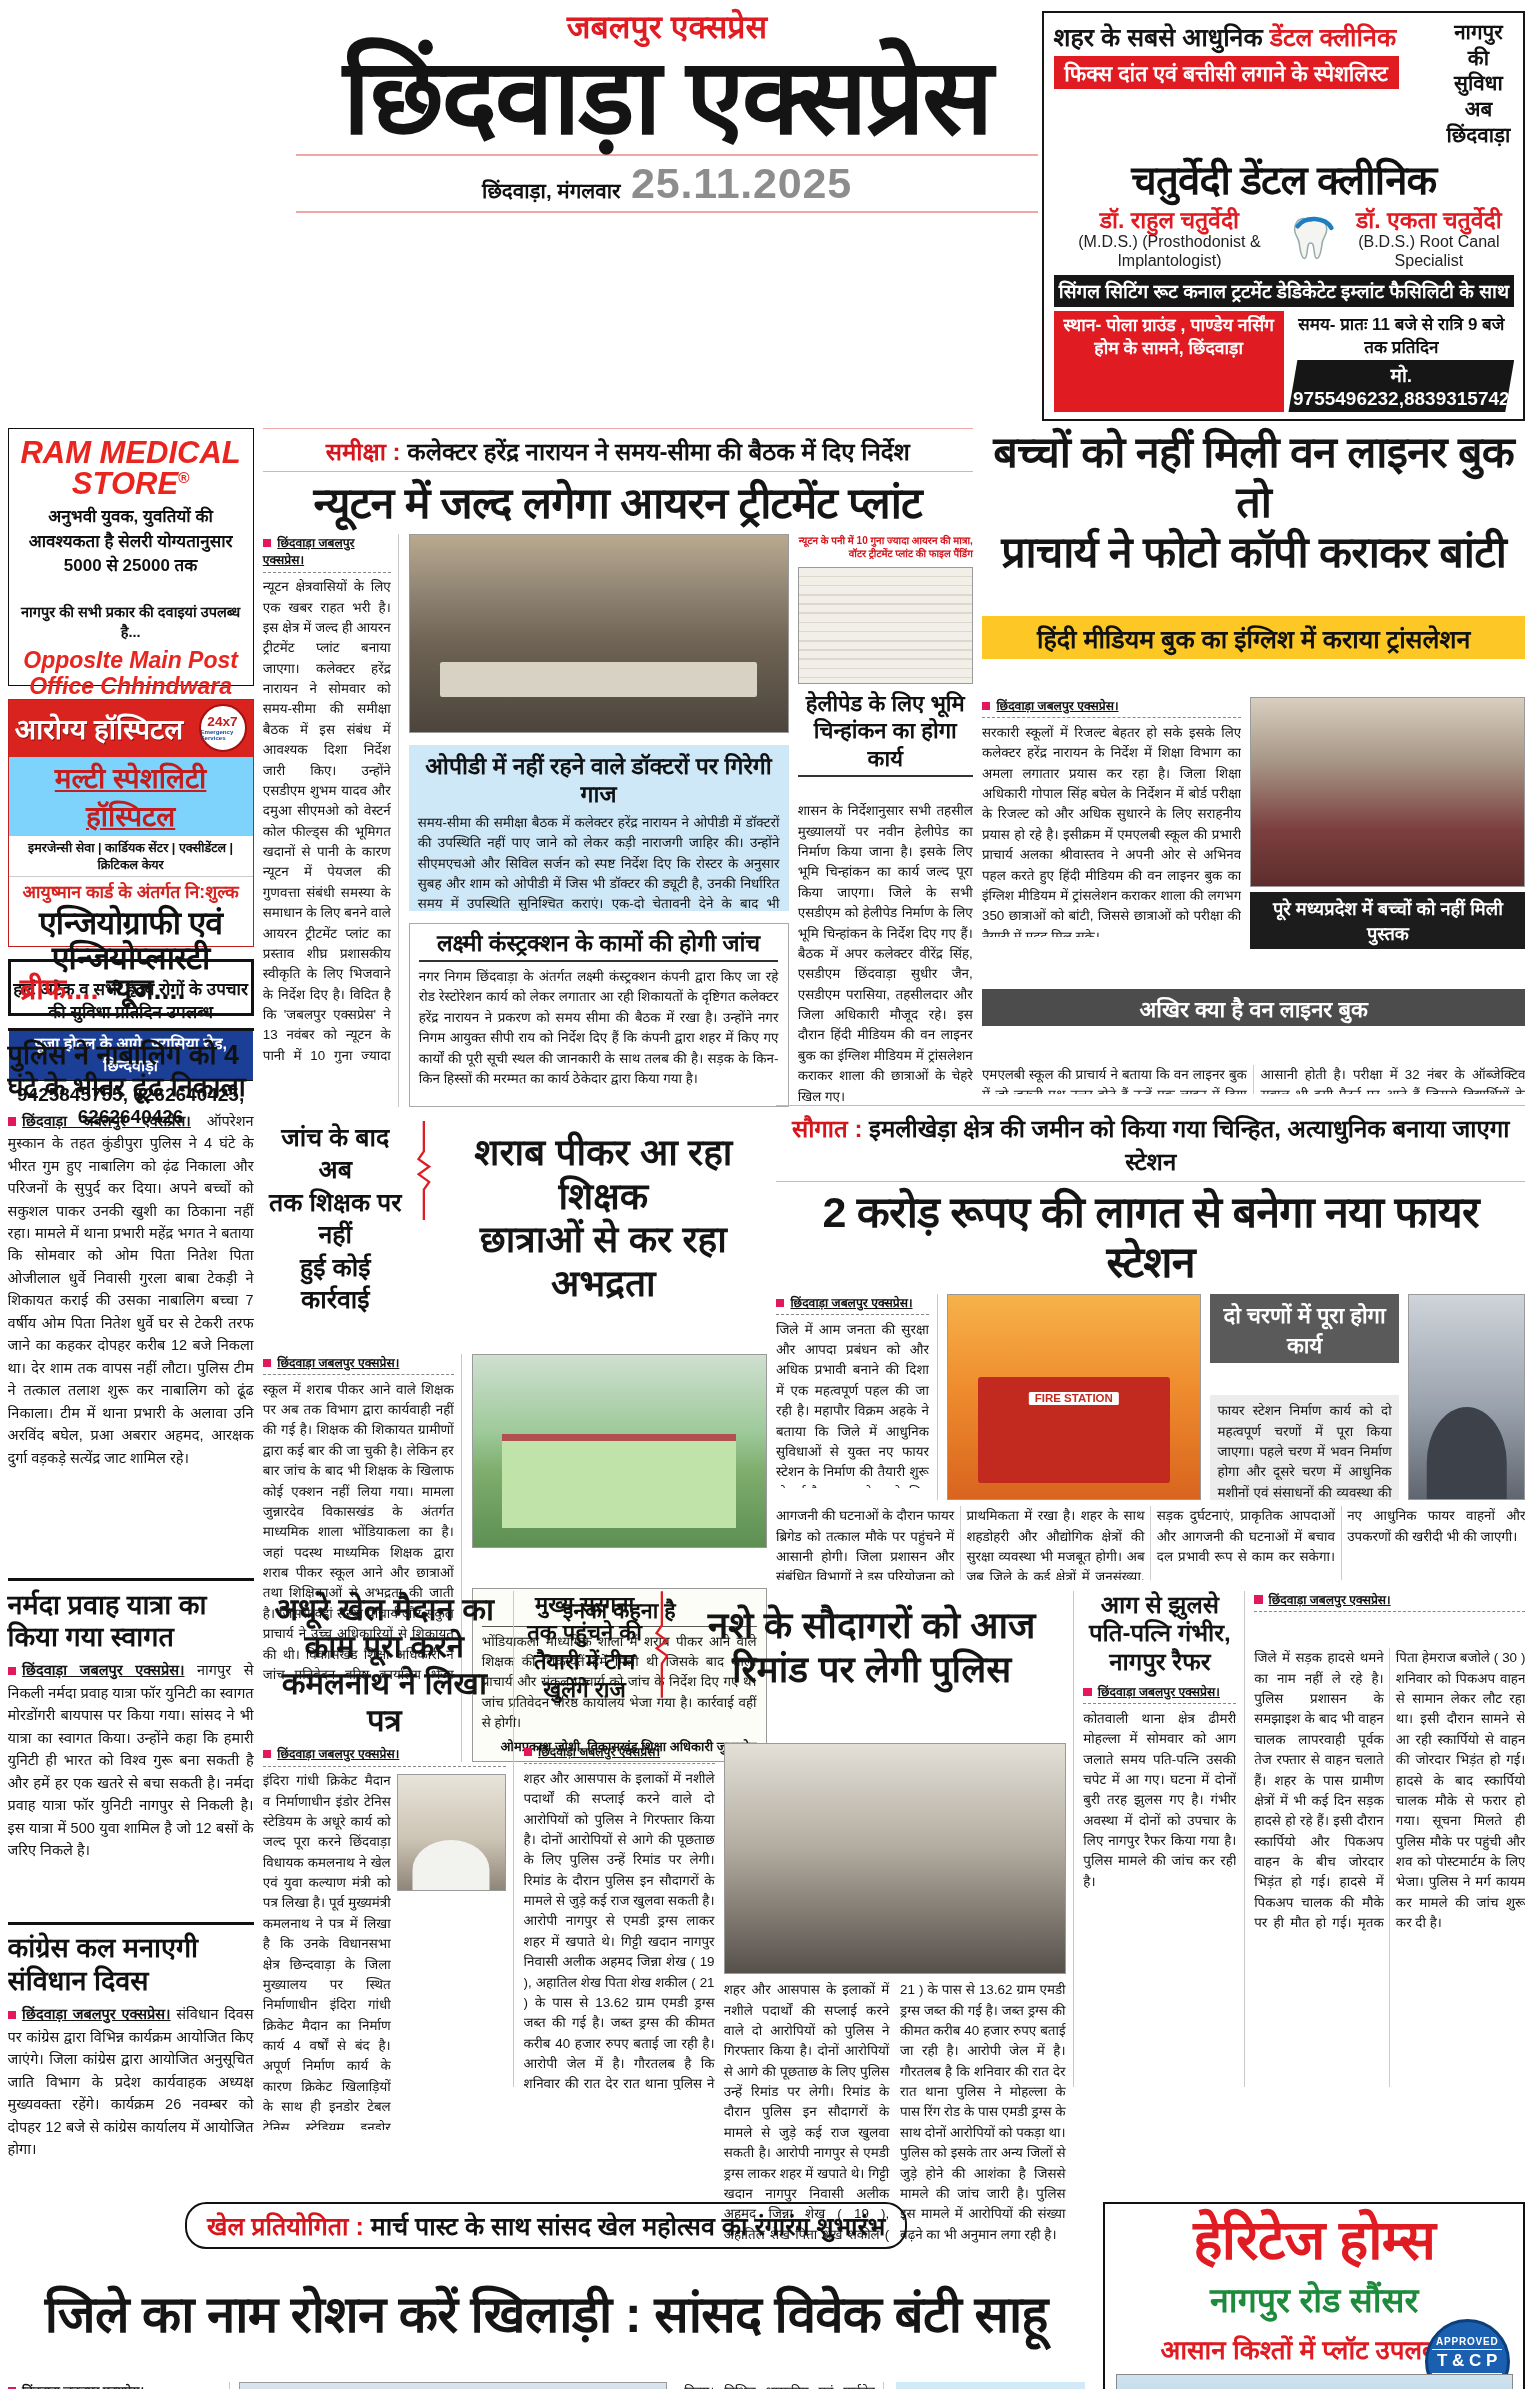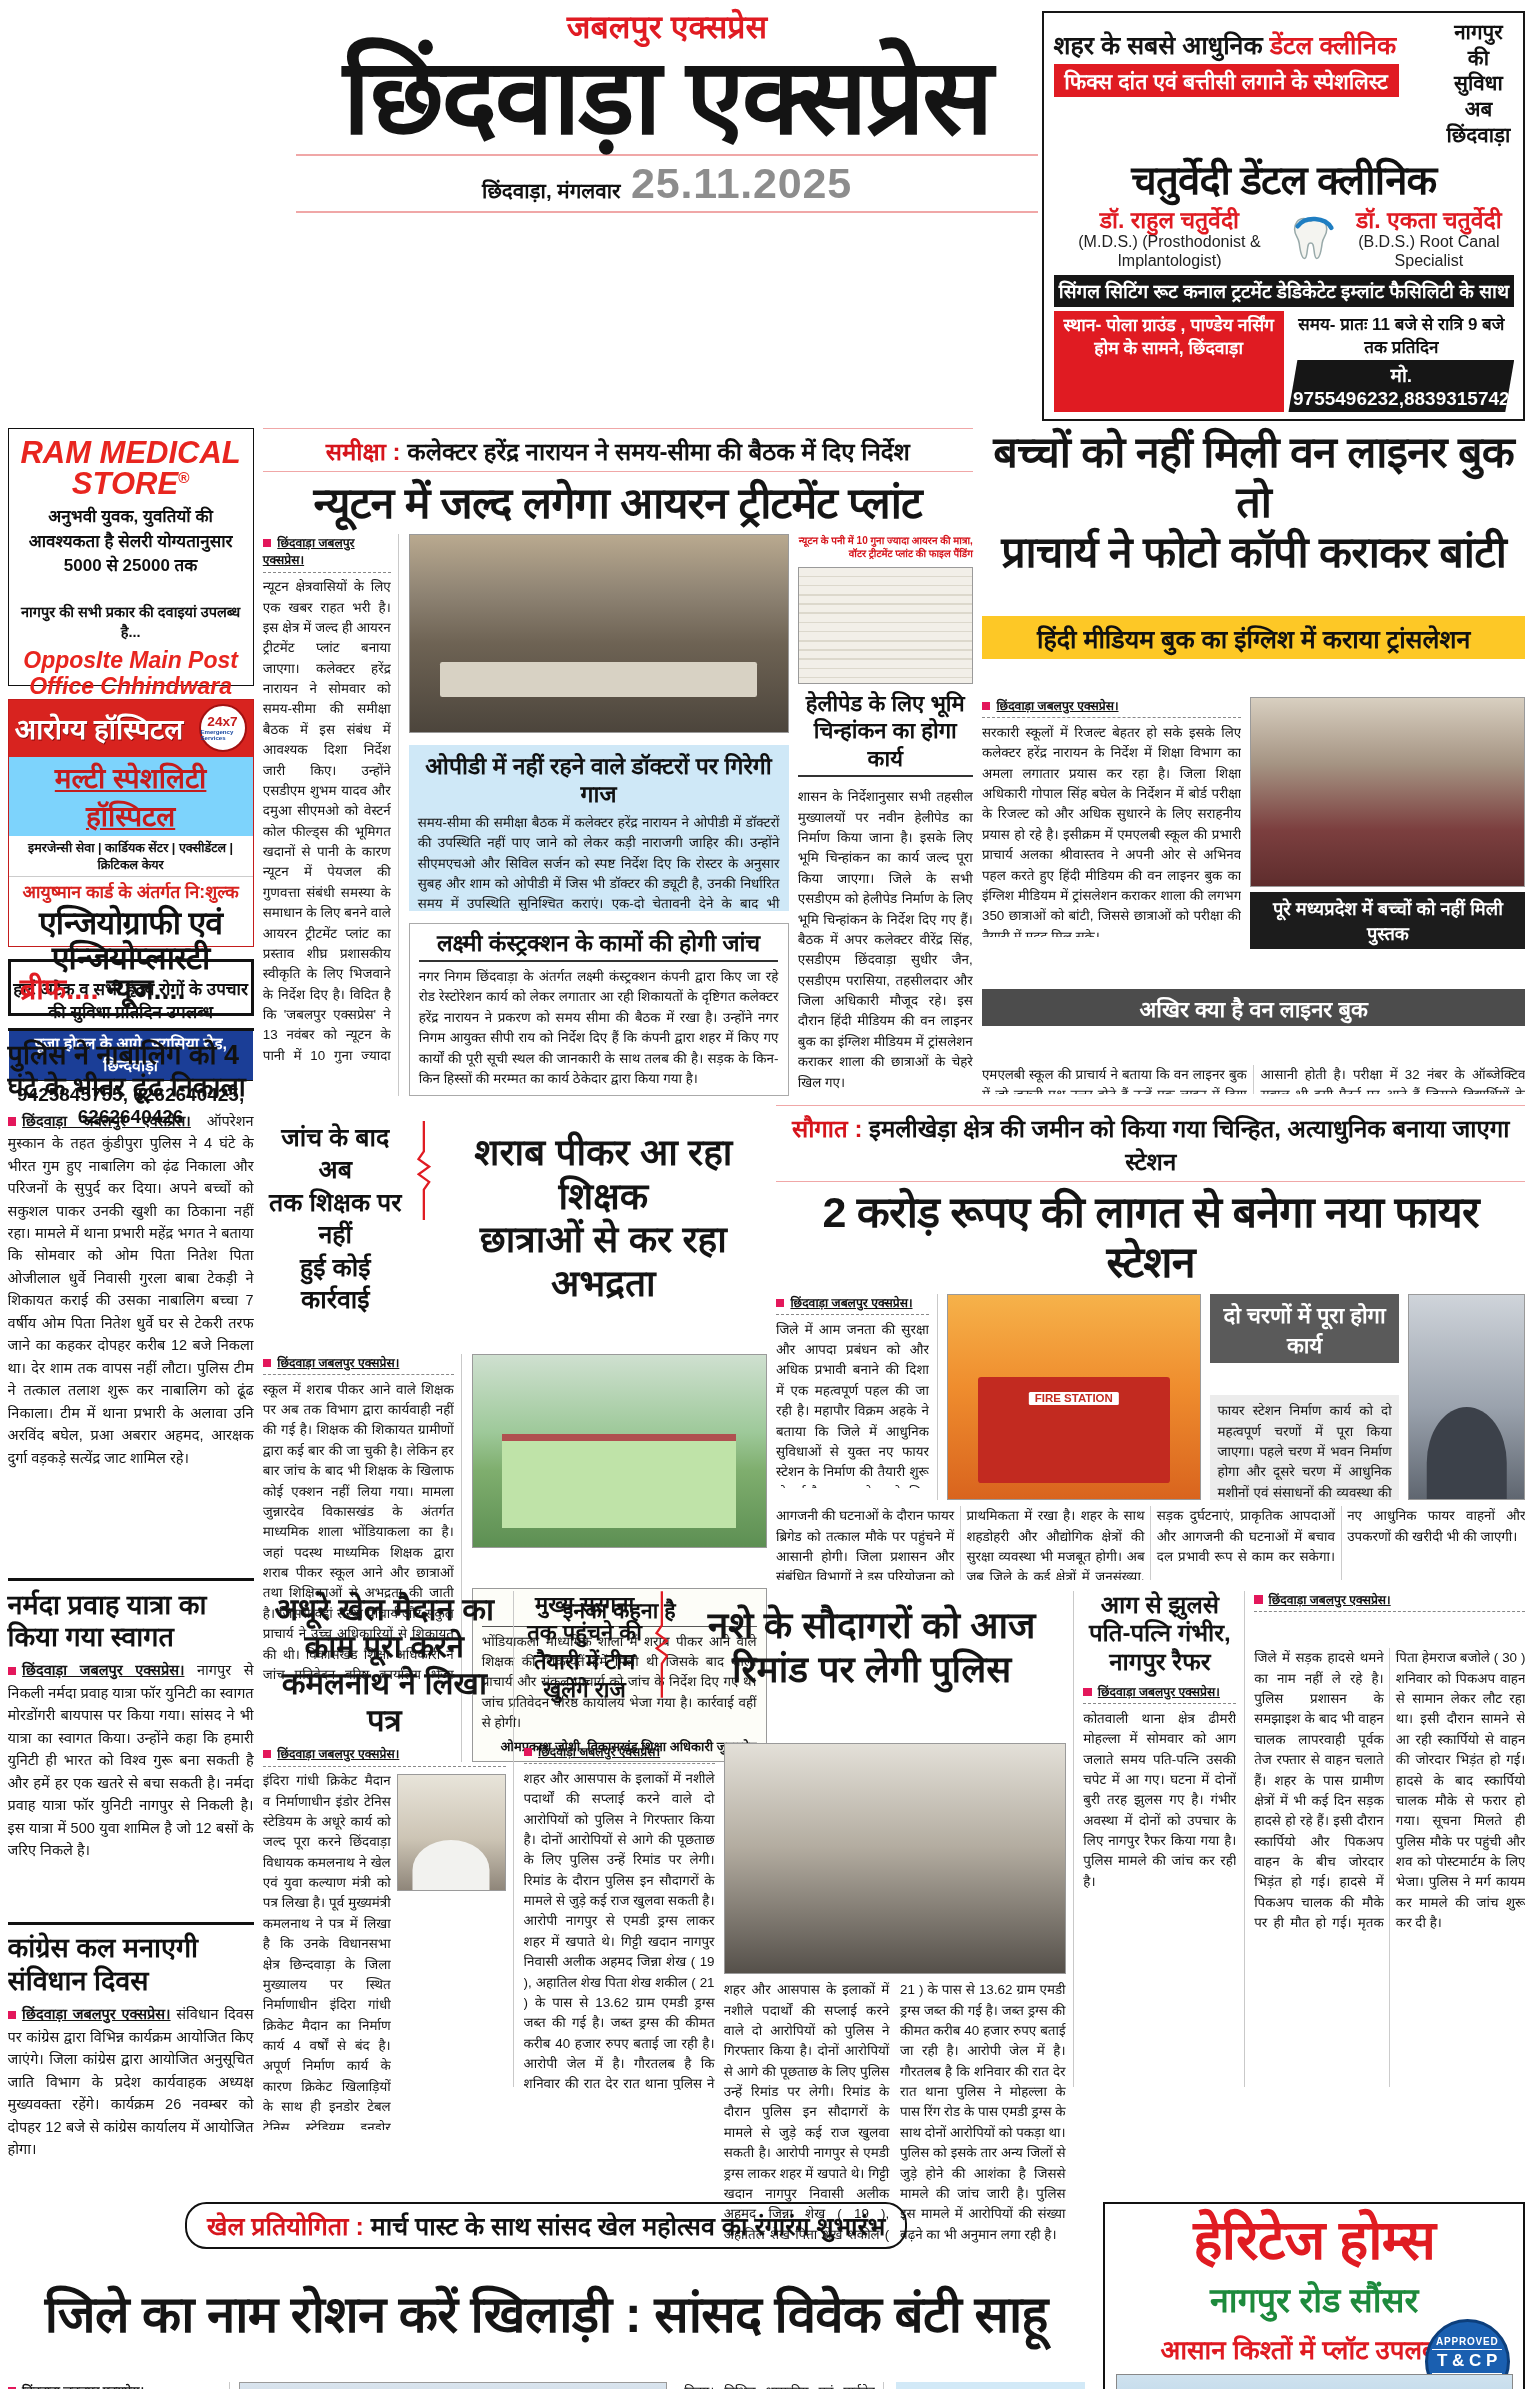--- a/index.html
+++ b/index.html
@@ -11,21 +11,21 @@
   .masthead{text-align:center;}
   .tagline{color:#e01b22;font-weight:bold;font-size:32px;line-height:1.05;}
   .mast-title{font-weight:bold;font-size:105px;line-height:1.0;letter-spacing:-2.3px;color:#141414;white-space:nowrap;}
   .dateband{margin-top:4.6px;border-top:2.3px solid #f0a7a7;border-bottom:2.3px solid #f0a7a7;padding:3.1px 0;display:flex;justify-content:center;align-items:baseline;gap:10.7px;}
   .place-day{font-weight:bold;font-size:20.6px;color:#111;}
   .date-big{font-weight:bold;font-size:43px;color:#8d8d8d;letter-spacing:0.8px;}
 
   
   .dental{border:2.3px solid #161616;background:#fff;padding:6.1px 9.2px;font-weight:bold;}
   .dental .l1{display:flex;justify-content:space-between;align-items:flex-start;gap:6.1px;}
-  .dental .l1-left{font-size:25px;color:#141414;margin-top:8px;}
+  .dental .l1-left{font-size:25px;color:#141414;}
   .dental .red{color:#e01b22;}
   .dental .l1-right{font-size:20.6px;text-align:center;line-height:1.25;}
   .dental .strip{background:#e01b22;color:#fff;font-size:21.4px;display:inline-block;padding:2.3px 10.7px;margin-top:3.1px;}
   .dental .name{font-size:40px;text-align:center;letter-spacing:-0.8px;margin:3.1px 0 1.5px;}
   .dental .docs{display:flex;justify-content:space-between;align-items:center;gap:4.6px;}
   .dental .doc{text-align:center;line-height:1.15;}
   .dental .doc .dn{color:#e01b22;font-size:23px;}
   .dental .doc .dq{font-size:16px;font-weight:normal;color:#222;}
   .tooth{width:49px;height:49px;flex:0 0 auto;}
   .dental .bstrip{background:#161616;color:#fff;font-size:19px;text-align:center;padding:3.1px 3.1px;margin-top:4.6px;}
@@ -89,21 +89,21 @@
   .photo{border:0.8px solid #9a9a9a;position:relative;overflow:hidden;}
   .cap-red{color:#d6151c;font-weight:bold;font-size:10px;line-height:1.3;text-align:right;}
 
   .row{display:flex;gap:9.2px;}
   .col{min-width:0;gap:32px;}
 
   .boxblue{background:#cfe8f7;padding:7.6px 9.2px;}
   .boxblue .bh{font-weight:bold;font-size:23px;text-align:center;margin-bottom:4.6px;line-height:1.2;}
   .boxline{border:0.8px solid #aaa;padding:6.1px 9.2px;}
   .boxline .bh{font-weight:bold;font-size:23px;text-align:center;border-bottom:2.3px solid #333;padding-bottom:3.1px;margin-bottom:4.6px;line-height:1.2;}
-  .subh{font-weight:bold;font-size:22px;line-height:1.25;text-align:center;border-bottom:2.3px solid #333;padding-bottom:3.1px;margin-bottom:4px;}
+  .subh{font-weight:bold;font-size:22px;line-height:1.25;text-align:center;border-bottom:2.3px solid #333;padding-bottom:3.1px;margin-bottom:18px;}
 
   .sidehead{font-weight:bold;font-size:25px;line-height:1.3;text-align:center;align-self:center;}
   .zig{flex:0 0 auto;align-self:stretch;}
 
   .quotebox{border:1.5px solid #999;padding:6.1px 9.2px;margin-top:7.6px;background:#fdfdf8;}
   .quotebox .qt{font-weight:bold;font-size:21.4px;text-align:center;border-bottom:1.5px solid #555;padding-bottom:2.3px;margin-bottom:4.6px;}
   .quotebox .qby{font-weight:bold;font-size:13px;text-align:right;margin-top:3.1px;}
 
   .graybar{background:#5a5a5a;color:#fff;font-weight:bold;font-size:22px;text-align:center;padding:4.6px 0;}
   .graybody{background:#ececec;padding:6.1px 7.6px;}

